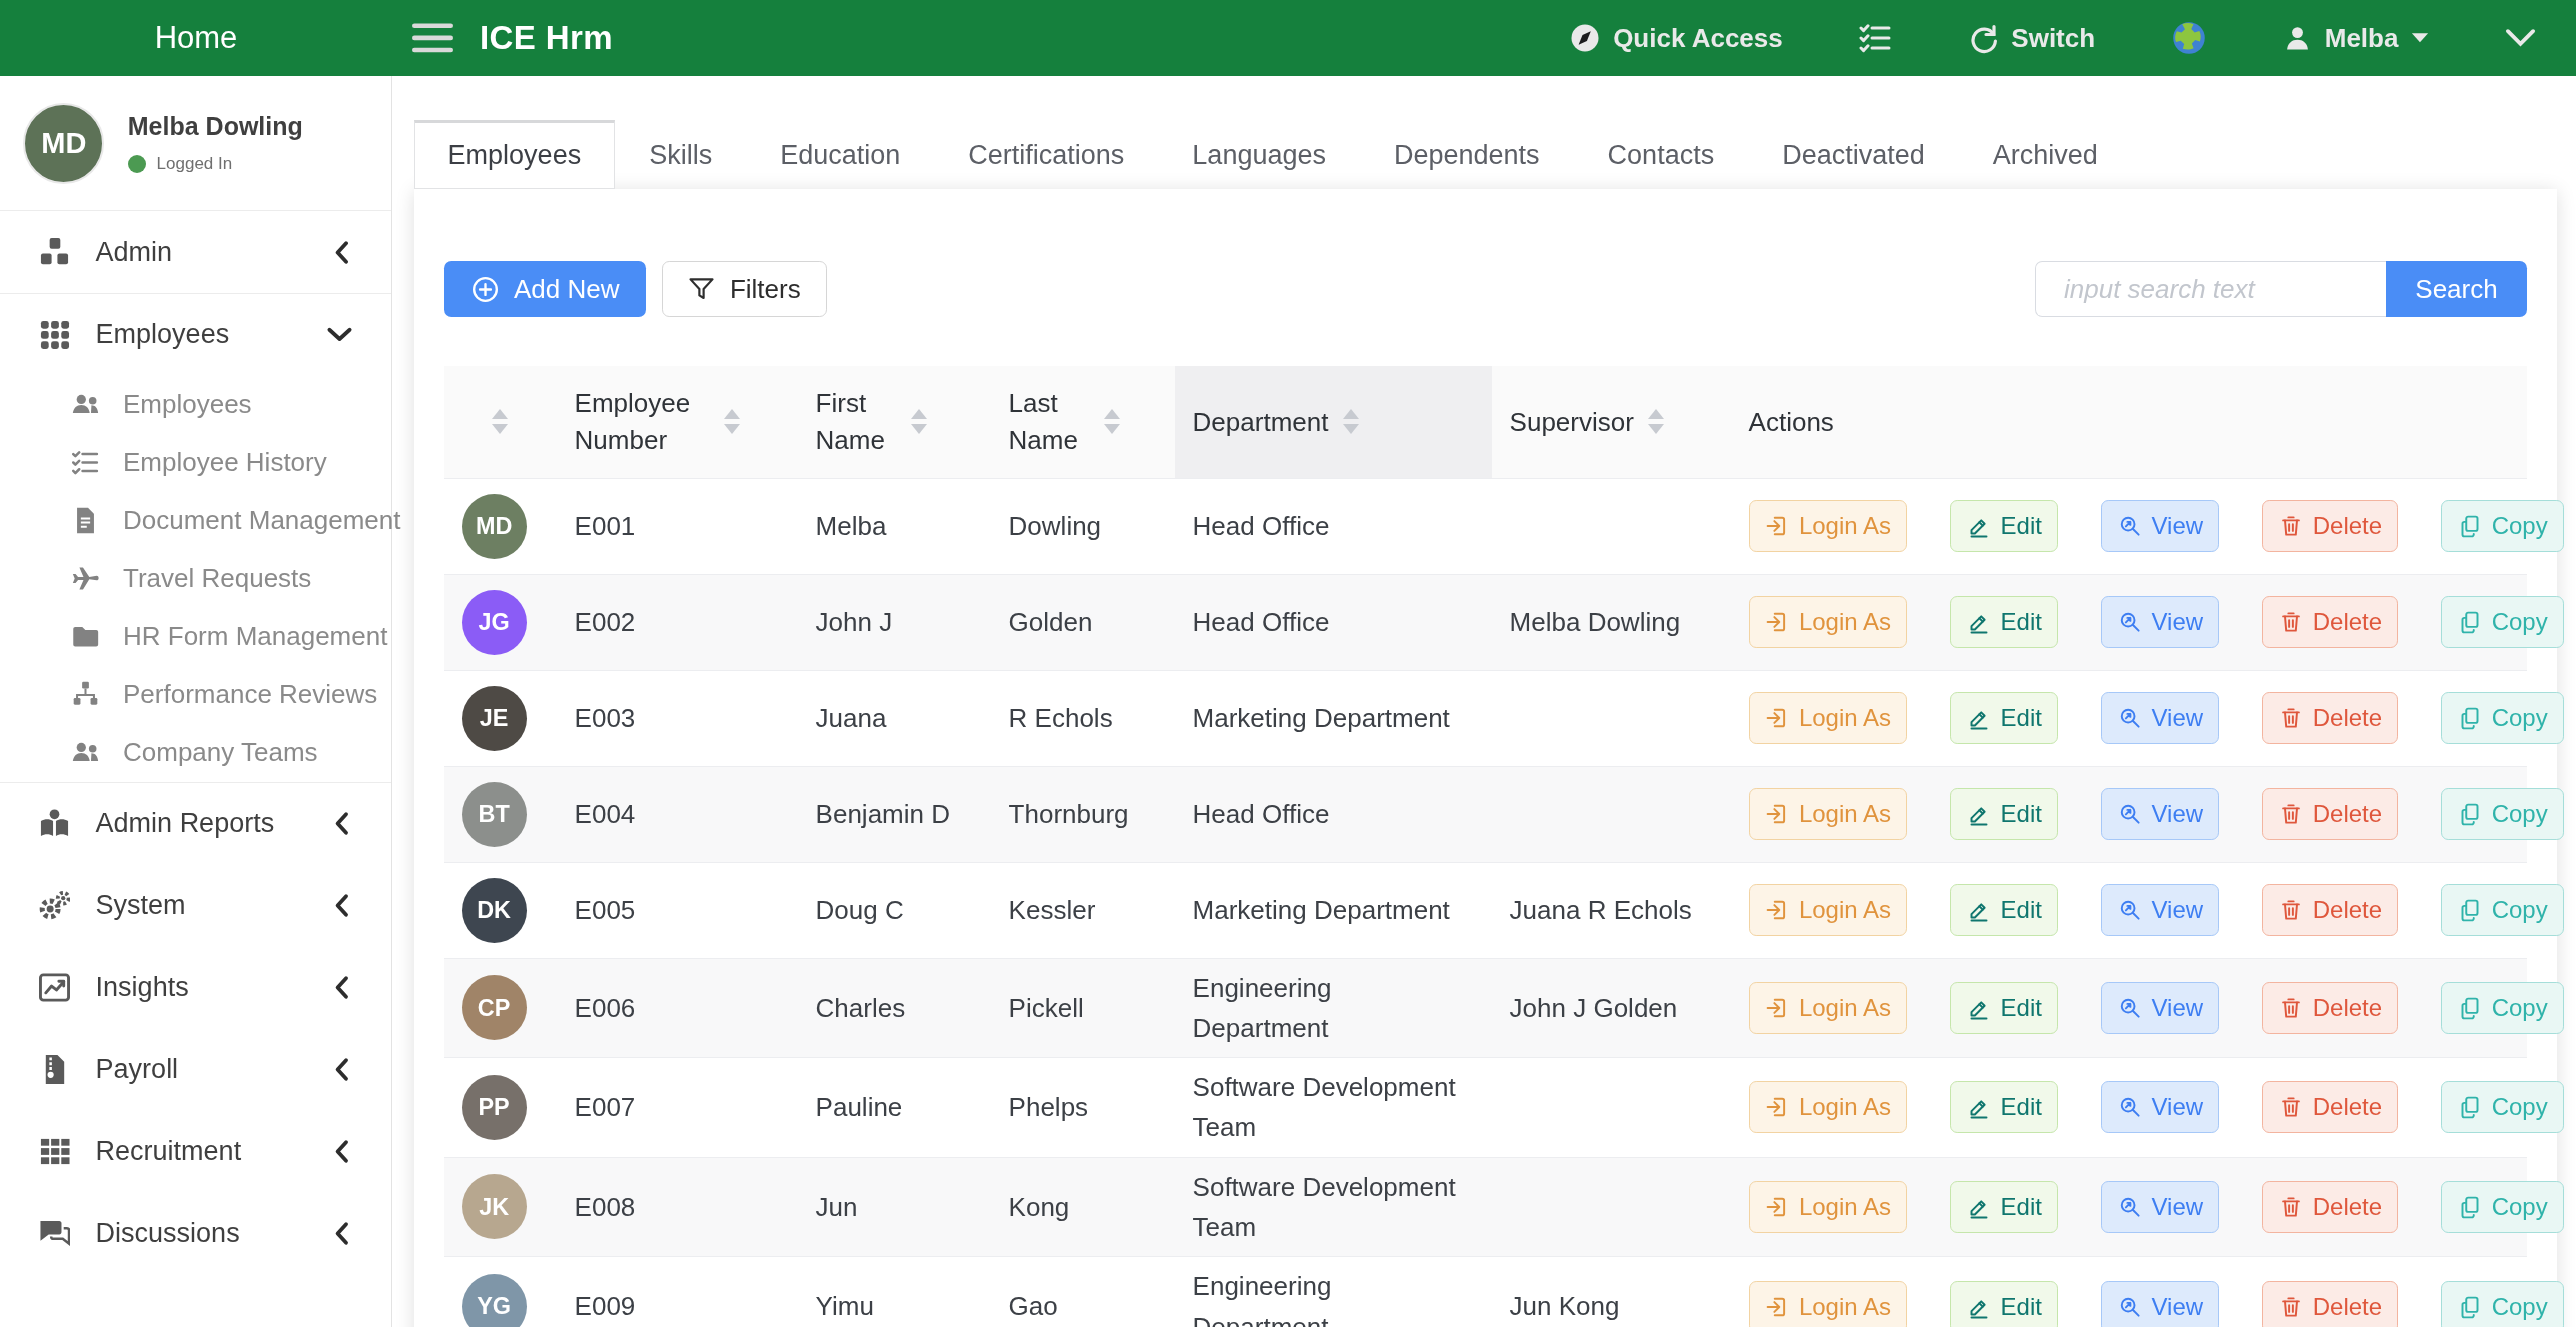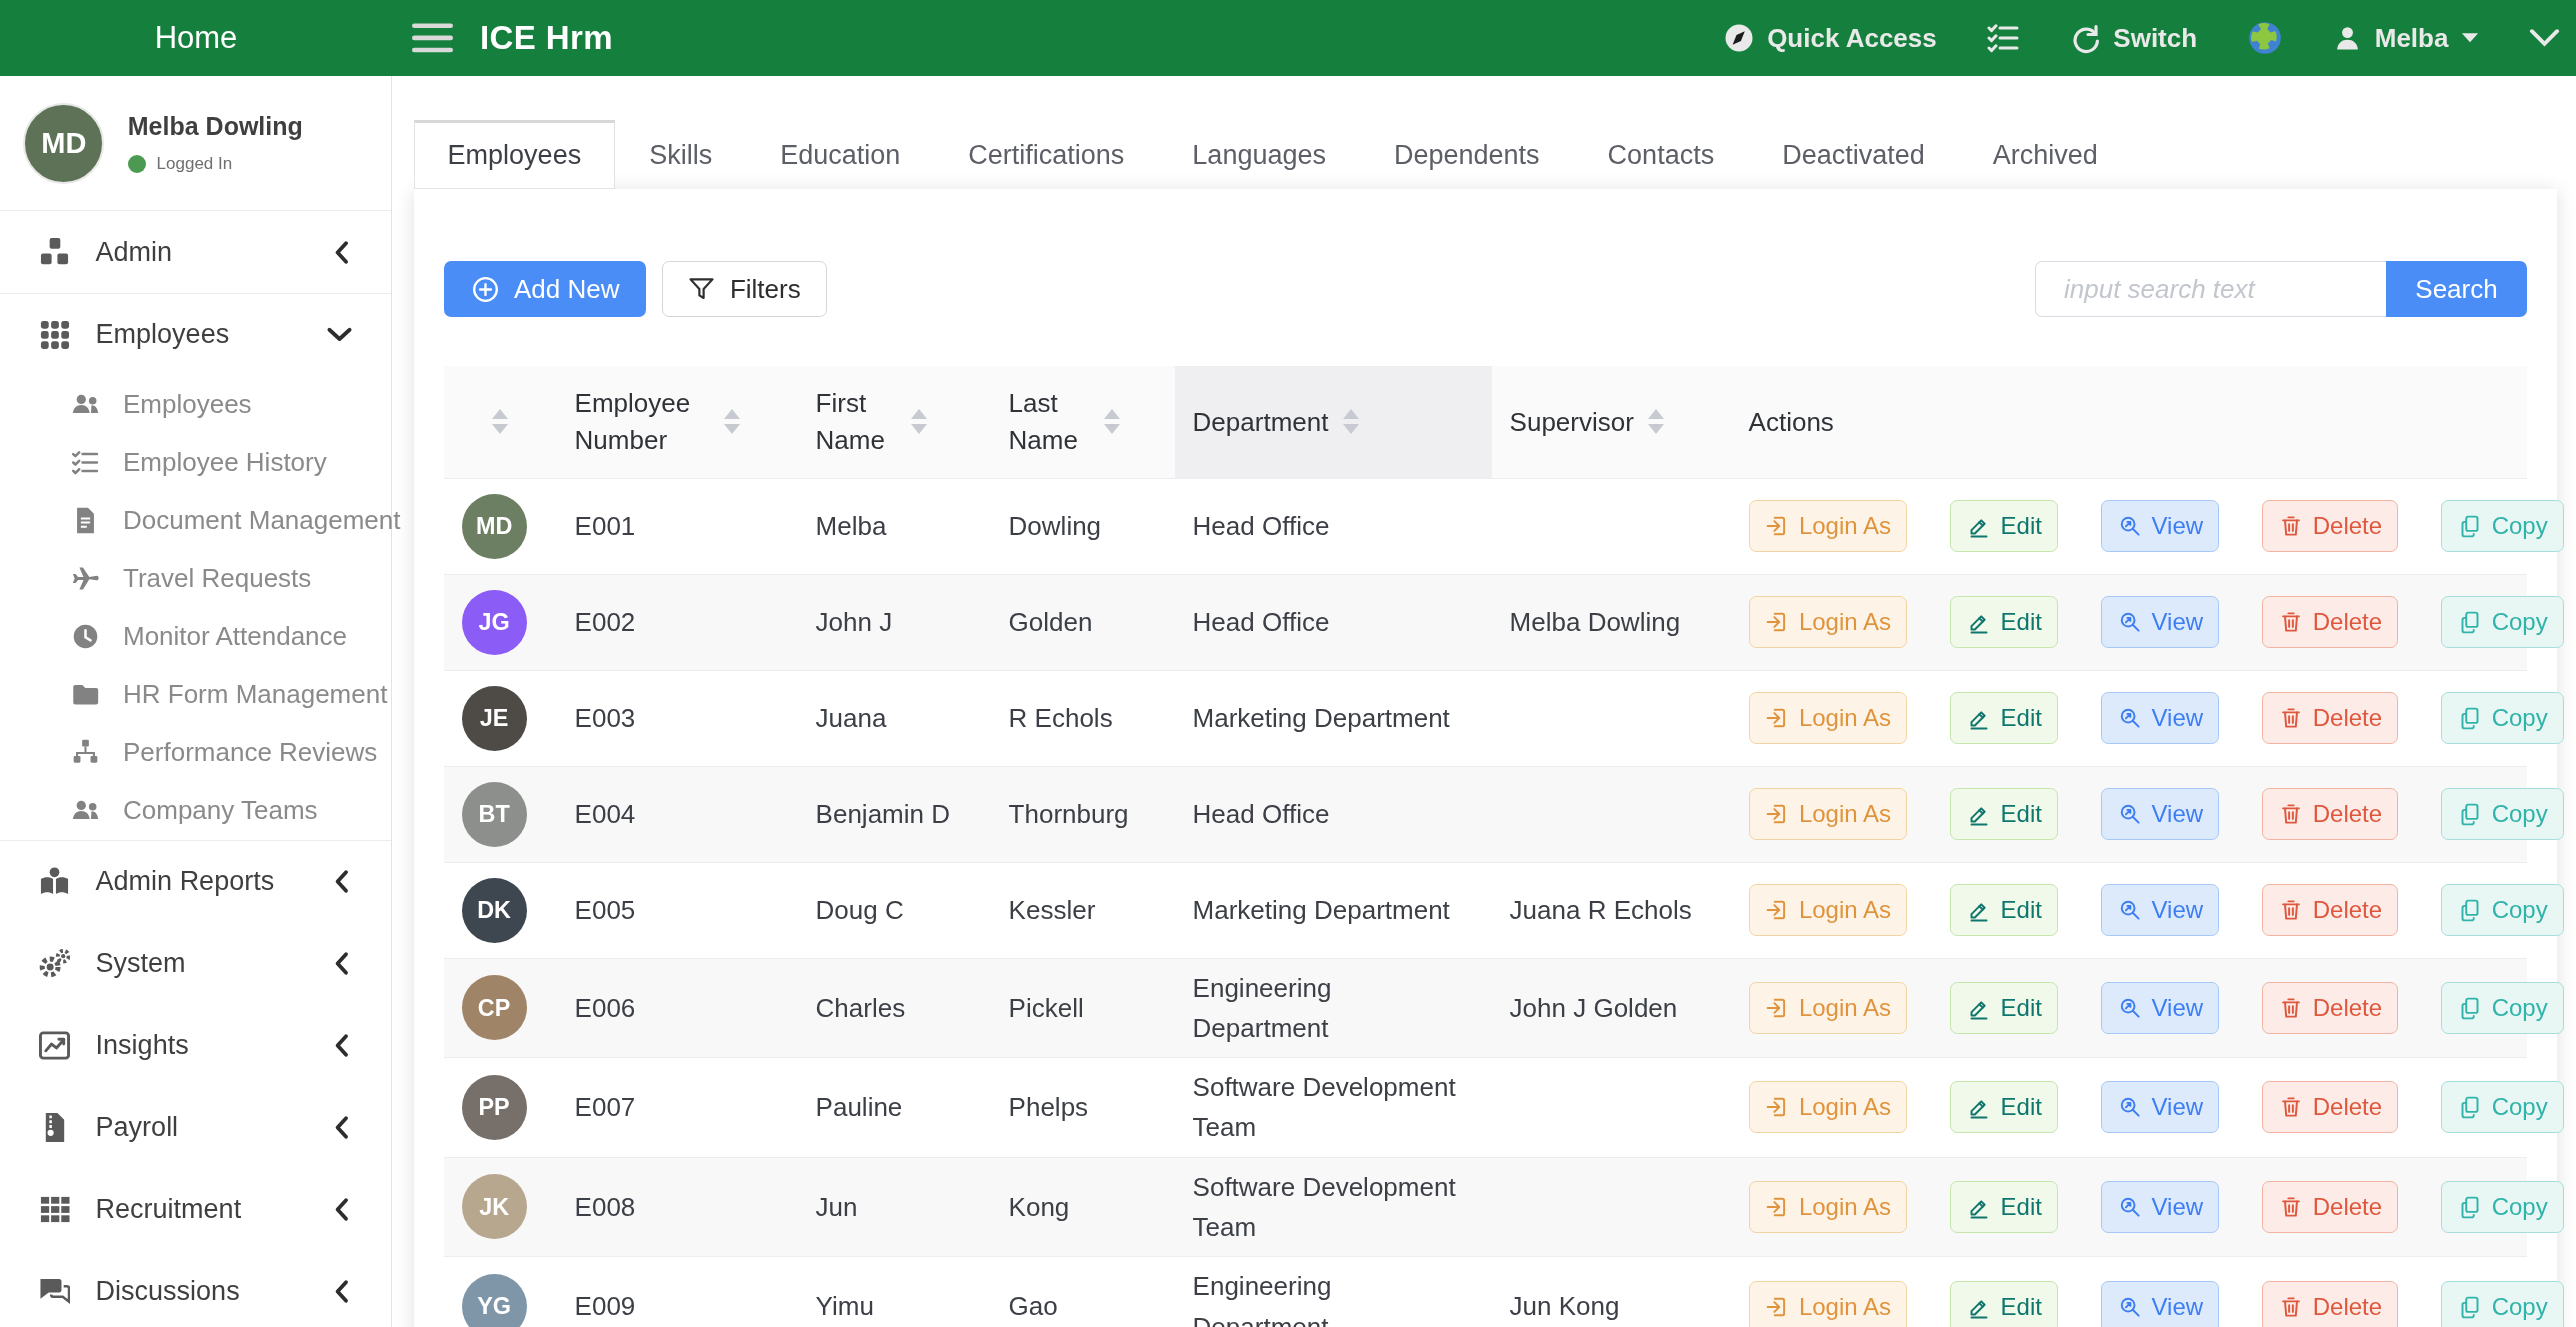--- a/index.html
+++ b/index.html
@@ -6,21 +6,21 @@
   html,body { width:2576px; height:1328px; overflow:hidden; background:#fff;
     font-family:"Liberation Sans", sans-serif; }
   .viewport { position:relative; width:2576px; height:1328px; overflow:hidden; background:#fff; }
 
   
   .navbar { position:absolute; top:0; left:0; width:2576px; height:76px; background:#15803d;
     display:flex; align-items:center; z-index:30; }
   .nav-home { width:392px; text-align:center; color:#fff; font-size:31px; font-weight:400; cursor:pointer; }
   .hamburger { margin-left:20px; display:flex; align-items:center; cursor:pointer; }
   .brand { color:#fff; font-size:33px; font-weight:700; margin-left:27px; letter-spacing:0.4px; }
-  .nav-right { margin-left:auto; display:flex; align-items:center; gap:50px; padding-right:16px; }
+  .nav-right { margin-left:auto; display:flex; align-items:center; gap:76px; padding-right:40px; }
   .nav-item { display:flex; align-items:center; gap:12.6px; color:#e9e9e9; font-size:26px; font-weight:600; cursor:pointer; }
 
   
   .sidebar { position:absolute; top:76px; left:0; width:392px; bottom:0; background:#fff;
     border-right:0.9px solid #e3e3e3; z-index:20; }
   .profile { display:flex; align-items:center; padding:21.6px 18px 21.6px 23.4px; border-bottom:0.9px solid #ececec; height:135px; }
   .profile-avatar { width:81px; height:81px; border-radius:50%; background:#5d7257; color:#fff;
     display:flex; align-items:center; justify-content:center; font-size:29px; font-weight:700;
     border:2.7px solid #e8e8e8; flex:0 0 auto; }
   .profile-info { margin-left:23.4px; }
@@ -237,29 +237,20 @@
           </span>
            <span class="side-label">Document Management</span>
          </div>
         <div class="side-sub">
            <span class="side-ic">
             <svg width="27" height="27" viewBox="0 0 32 32" fill="currentColor">
               <path d="M31.5 16c0 1.2-1 2.2-2.2 2.2l-8.8-1.4L13 29H8.8l4.8-11.3H7.2l-3 3.6H1l2.2-5.3L1 10.7h3.2l3 3.6h6.4L8.8 3H13l7.5 11.2 8.8-1.4c1.2 0 2.2 1 2.2 2.2z"></path>
             </svg>
           </span>
            <span class="side-label">Travel Requests</span>
-         </div>
-        <div class="side-sub">
-           <span class="side-ic">
-            <svg width="27" height="27" viewBox="0 0 32 32" fill="currentColor">
-              <circle cx="16" cy="16" r="14"></circle>
-              <path d="M16 8.5V17l6 3.5" fill="none" stroke="#fff" stroke-width="3" stroke-linecap="round"></path>
-            </svg>
-          </span>
-           <span class="side-label">Monitor Attendance</span>
          </div>
         <div class="side-sub">
            <span class="side-ic">
             <svg width="27" height="27" viewBox="0 0 32 32" fill="currentColor">
               <path d="M1.5 7c0-1.3 1-2.3 2.3-2.3h8.4l3.6 3.6h13c1.2 0 2.2 1 2.2 2.2v15c0 1.3-1 2.3-2.3 2.3H3.8c-1.3 0-2.3-1-2.3-2.3z"></path>
             </svg>
           </span>
            <span class="side-label">HR Form Management</span>
          </div>
         <div class="side-sub">

